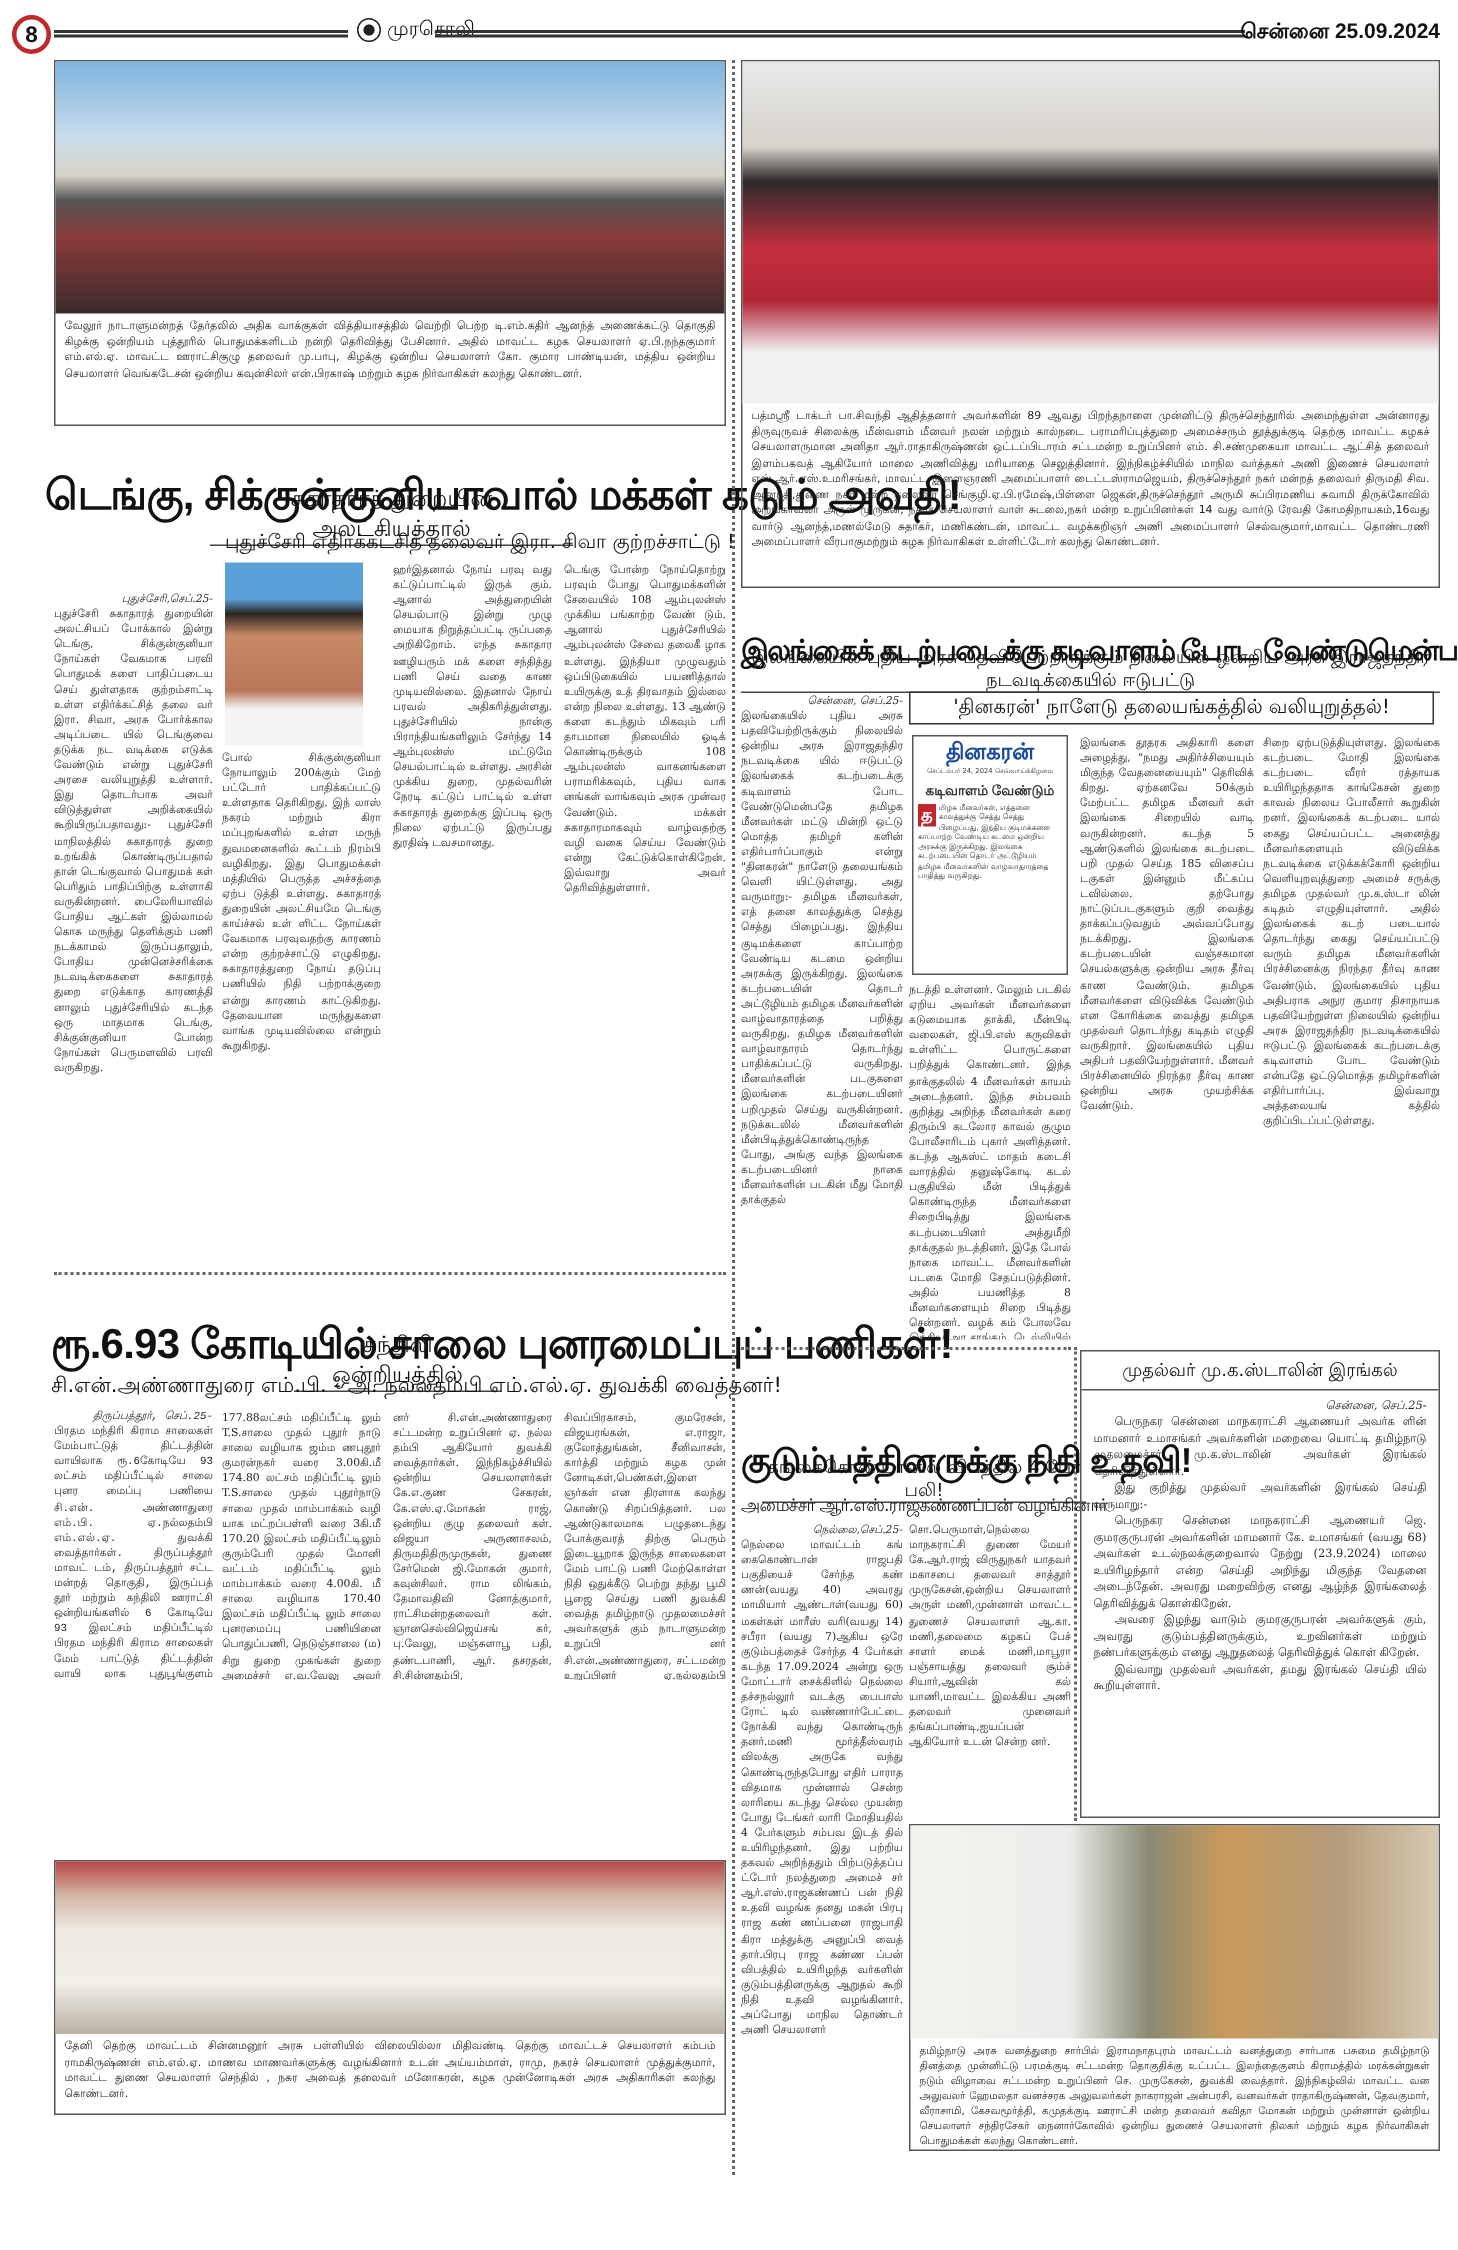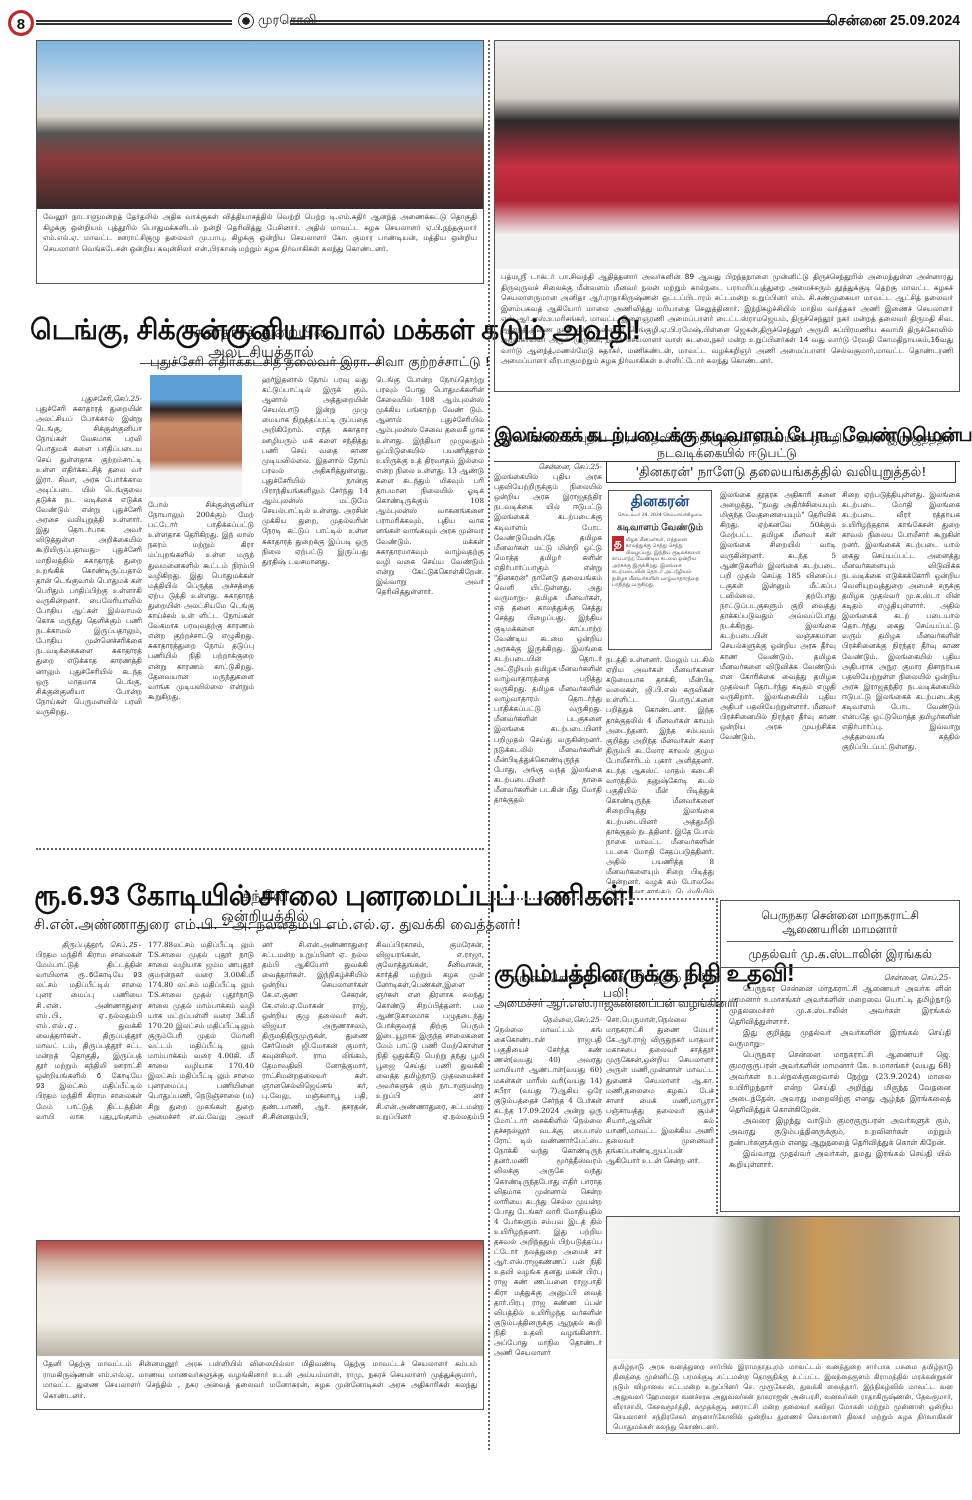--- a/index.html
+++ b/index.html
@@ -97,21 +97,20 @@
 <div class="abs kicker" style="left:508px;top:940px;width:216px;font-size:12px;">கங்கைகொண்டானில் விபத்தில் 4 பேர் பலி!</div>
 <div class="abs headline" style="left:494px;top:960px;width:222px;font-size:23px;">குடும்பத்தினருக்கு நிதி உதவி!</div>
 <div class="abs subhead" style="left:494px;top:996px;width:222px;font-size:11.5px;letter-spacing:-0.5px;">அமைச்சர் ஆர்.எஸ்.ராஜகண்ணப்பன் வழங்கினார்</div>
 <div class="abs col" style="left:494px;top:1015px;width:108px;height:380px;">
   <div class="dateln">நெல்லை,செப்.25-</div>
   <div>நெல்லை மாவட்டம் கங் கைகொண்டான் ராஜபதி பகுதியைச் சேர்ந்த கண் ணன்(வயது 40) அவரது மாமியார் ஆண்டாள்(வயது 60) மகள்கள் மாரீஸ் வரி(வயது 14) சபீரா (வயது 7)ஆகிய ஒரே குடும்பத்தைச் சேர்ந்த 4 பேர்கள் கடந்த 17.09.2024 அன்று ஒரு மோட்டார் சைக்கிளில் நெல்லை தச்சநல்லூர் வடக்கு பைபாஸ் ரோட் டில் வண்ணார்பேட்டை நோக்கி வந்து கொண்டிருந் தனர்.மணி மூர்த்தீஸ்வரம் விலக்கு அருகே வந்து கொண்டிருந்தபோது எதிர் பாராத விதமாக முன்னால் சென்ற லாரியை கடந்து செல்ல முயன்ற போது டேங்கர் லாரி மோதியதில் 4 பேர்களும் சம்பவ இடத் தில் உயிரிழந்தனர். இது பற்றிய தகவல் அறிந்ததும் பிற்படுத்தப்ப ட்டோர் நலத்துறை அமைச் சர் ஆர்.எஸ்.ராஜகண்ணப் பன் நிதி உதவி வழங்க தனது மகன் பிரபு ராஜ கண் ணப்பனை ராஜபாதி கிரா மத்துக்கு அனுப்பி வைத் தார்.பிரபு ராஜ கண்ண ப்பன் விபத்தில் உயிரிழந்த வர்களின் குடும்பத்தினருக்கு ஆறுதல் கூறி நிதி உதவி வழங்கினார். அப்போது மாநில தொண்டர் அணி செயலாளர்</div>
 </div>
 <div class="abs col" style="left:606px;top:1015px;width:108px;height:195px;">சொ.பெருமாள்,நெல்லை மாநகராட்சி துணை மேயர் கே.ஆர்.ராஜ் விருதுநகர் யாதவர் மகாசபை தலைவர் சாத்தூர் முருகேசன்,ஒன்றிய செயலாளர் அருள் மணி,முன்னாள் மாவட்ட துணைச் செயலாளர் ஆ.கா. மணி,தலைமை கழகப் பேச் சாளர் மைக் மணி,மாபூரா பஞ்சாயத்து தலைவர் சூம்ச் சியார்,ஆவின் கல் யாணி,மாவட்ட இலக்கிய அணி தலைவர் முனைவர் தங்கப்பாண்டி,ஐயப்பன் ஆகியோர் உடன் சென்ற னர்.</div>
 
 <div class="abs frame" style="left:720px;top:900px;width:240px;height:312px;">
-  <div style="text-align:center;font-size:11px;padding:8px 2px 4px;border-bottom:1px solid #555;margin:0 6px;">பெருநகர சென்னை மாநகராட்சி ஆணையரின் மாமனார்</div>
   <div style="text-align:center;font-size:12px;padding:5px 0;border-bottom:1px solid #555;">முதல்வர் மு.க.ஸ்டாலின் இரங்கல்</div>
   <div class="col" style="padding:4px 8px;font-size:7.6px;line-height:11px;">
     <div class="dateln">சென்னை, செப்.25-</div>
     <p class="para">பெருநகர சென்னை மாநகராட்சி ஆணையர் அவர்க ளின் மாமனார் உமாசங்கர் அவர்களின் மறைவை யொட்டி தமிழ்நாடு முதலமைச்சர் மு.க.ஸ்டாலின் அவர்கள் இரங்கல் தெரிவித்துள்ளார்.</p>
     <p class="para">இது குறித்து முதல்வர் அவர்களின் இரங்கல் செய்தி வருமாறு:-</p>
     <p class="para">பெருநகர சென்னை மாநகராட்சி ஆணையர் ஜெ. குமரகுருபரன் அவர்களின் மாமனார் கே. உமாசங்கர் (வயது 68) அவர்கள் உடல்நலக்குறைவால் நேற்று (23.9.2024) மாலை உயிரிழந்தார் என்ற செய்தி அறிந்து மிகுந்த வேதனை அடைந்தேன். அவரது மறைவிற்கு எனது ஆழ்ந்த இரங்கலைத் தெரிவித்துக் கொள்கிறேன்.</p>
     <p class="para">அவரை இழந்து வாடும் குமரகுருபரன் அவர்களுக் கும், அவரது குடும்பத்தினருக்கும், உறவினர்கள் மற்றும் நண்பர்களுக்கும் எனது ஆறுதலைத் தெரிவித்துக் கொள் கிறேன்.</p>
     <p class="para">இவ்வாறு முதல்வர் அவர்கள், தமது இரங்கல் செய்தி யில் கூறியுள்ளார்.</p>
   </div>
 </div>

